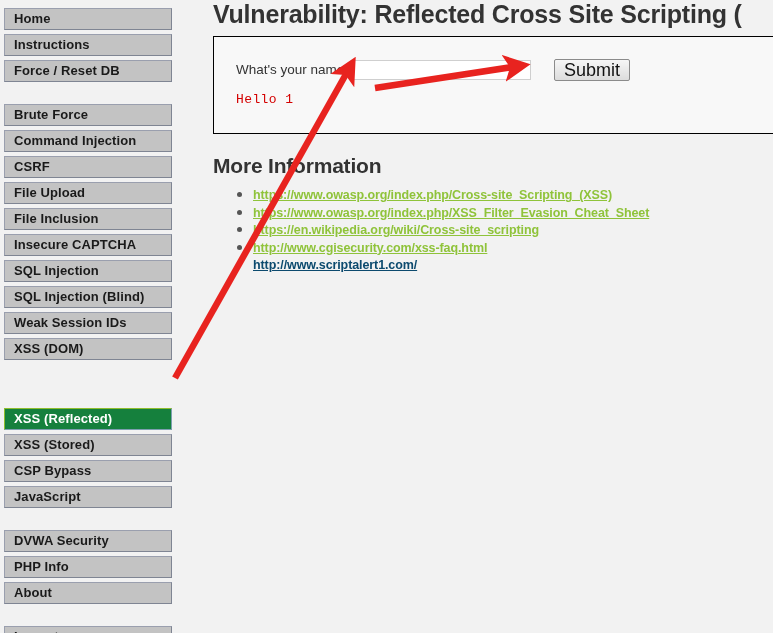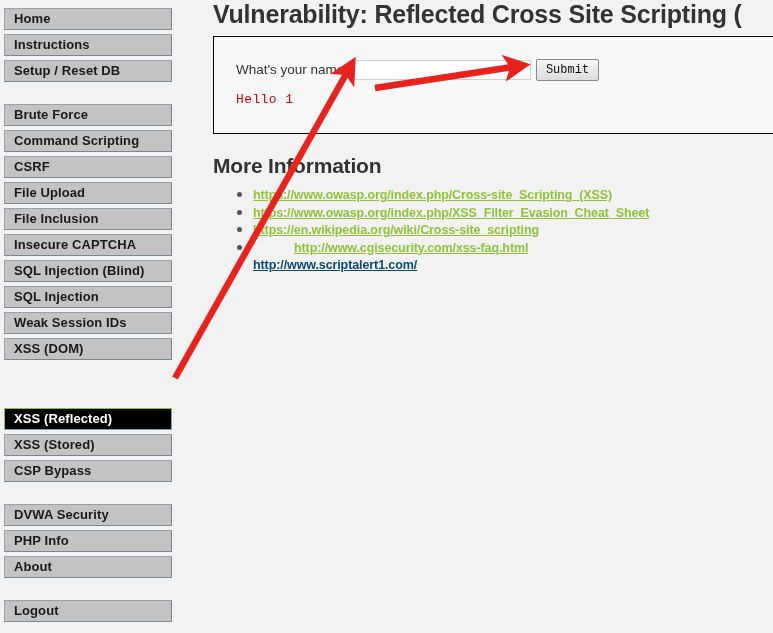--- a/index.html
+++ b/index.html
@@ -114,28 +114,28 @@
     border: 1px solid #cfcfcf;
     background: #ffffff;
     font-family: "Liberation Sans", sans-serif;
     font-size: 13px;
     padding: 1px 3px;
     outline: none;
     margin: 0;
   }
   .submit-btn {
     box-sizing: border-box;
-    margin-left: 5px;
+    margin-left: 23px;
     height: 22px;
     padding: 0 9px;
     background: linear-gradient(#f6f6f6, #dcdcdc);
     border: 1px solid #8b8b8b;
     border-radius: 2px;
-    font-family: Liberation Mono, monospace;
-    font-size: 12px;
+    font-family: Liberation Sans, sans-serif;
+    font-size: 18px;
     color: #111111;
     cursor: pointer;
   }
   .echo-text {
     margin-top: 12px;
     font-family: "Liberation Mono", monospace;
     font-size: 13px;
     color: #d40000;
     letter-spacing: 0.4px;
   }
@@ -181,37 +181,38 @@
 </head>
 <body style="background: rgb(242, 242, 242);">
 
 <div id="page">
 
   <nav id="sidebar">
 
     <div class="nav-group">
       <a class="nav-item">Home</a>
       <a class="nav-item">Instructions</a>
-      <a class="nav-item">Setup / Reset DB</a>
+      <a class="nav-item">Force / Reset DB</a>
     </div>
 
     <div class="nav-group">
       <a class="nav-item">Brute Force</a>
-      <a class="nav-item">Command Scripting</a>
+      <a class="nav-item">Command Injection</a>
       <a class="nav-item">CSRF</a>
       <a class="nav-item">File Upload</a>
       <a class="nav-item">File Inclusion</a>
       <a class="nav-item">Insecure CAPTCHA</a>
+      <a class="nav-item">SQL Injection</a>
       <a class="nav-item">SQL Injection (Blind)</a>
-      <a class="nav-item">SQL Injection</a>
       <a class="nav-item">Weak Session IDs</a>
       <a class="nav-item">XSS (DOM)</a>
-      <a class="nav-item active" style="background: #000000; margin-top: 48px;">XSS (Reflected)</a>
+      <a class="nav-item active" style="background: #15803d; margin-top: 48px;">XSS (Reflected)</a>
       <a class="nav-item">XSS (Stored)</a>
       <a class="nav-item">CSP Bypass</a>
+      <a class="nav-item">JavaScript</a>
     </div>
 
     <div class="nav-group">
       <a class="nav-item">DVWA Security</a>
       <a class="nav-item">PHP Info</a>
       <a class="nav-item">About</a>
     </div>
 
     <div class="nav-group">
       <a class="nav-item">Logout</a>
@@ -238,21 +239,21 @@
       <li>
         <a href="#" style="color: rgb(143, 195, 58);">https://www.owasp.org/index.php/Cross-site_Scripting_(XSS)</a>
       </li>
       <li>
         <a href="#" style="color: rgb(143, 195, 58);">https://www.owasp.org/index.php/XSS_Filter_Evasion_Cheat_Sheet</a>
       </li>
       <li>
         <a href="#" style="color: rgb(143, 195, 58);">https://en.wikipedia.org/wiki/Cross-site_scripting</a>
       </li>
       <li>
-        <a href="#" style="color: rgb(143, 195, 58); margin-left: 41px;">http://www.cgisecurity.com/xss-faq.html</a>
+        <a href="#" style="color: rgb(143, 195, 58);">http://www.cgisecurity.com/xss-faq.html</a>
       </li>
       <li class="no-bullet">
         <a href="#" style="color: #0c4a6e;">http://www.scriptalert1.com/</a>
       </li>
     </ul>
 
   </main>
 
   <svg id="arrow-overlay" viewBox="0 0 773 633" width="773" height="633">
     <defs>

